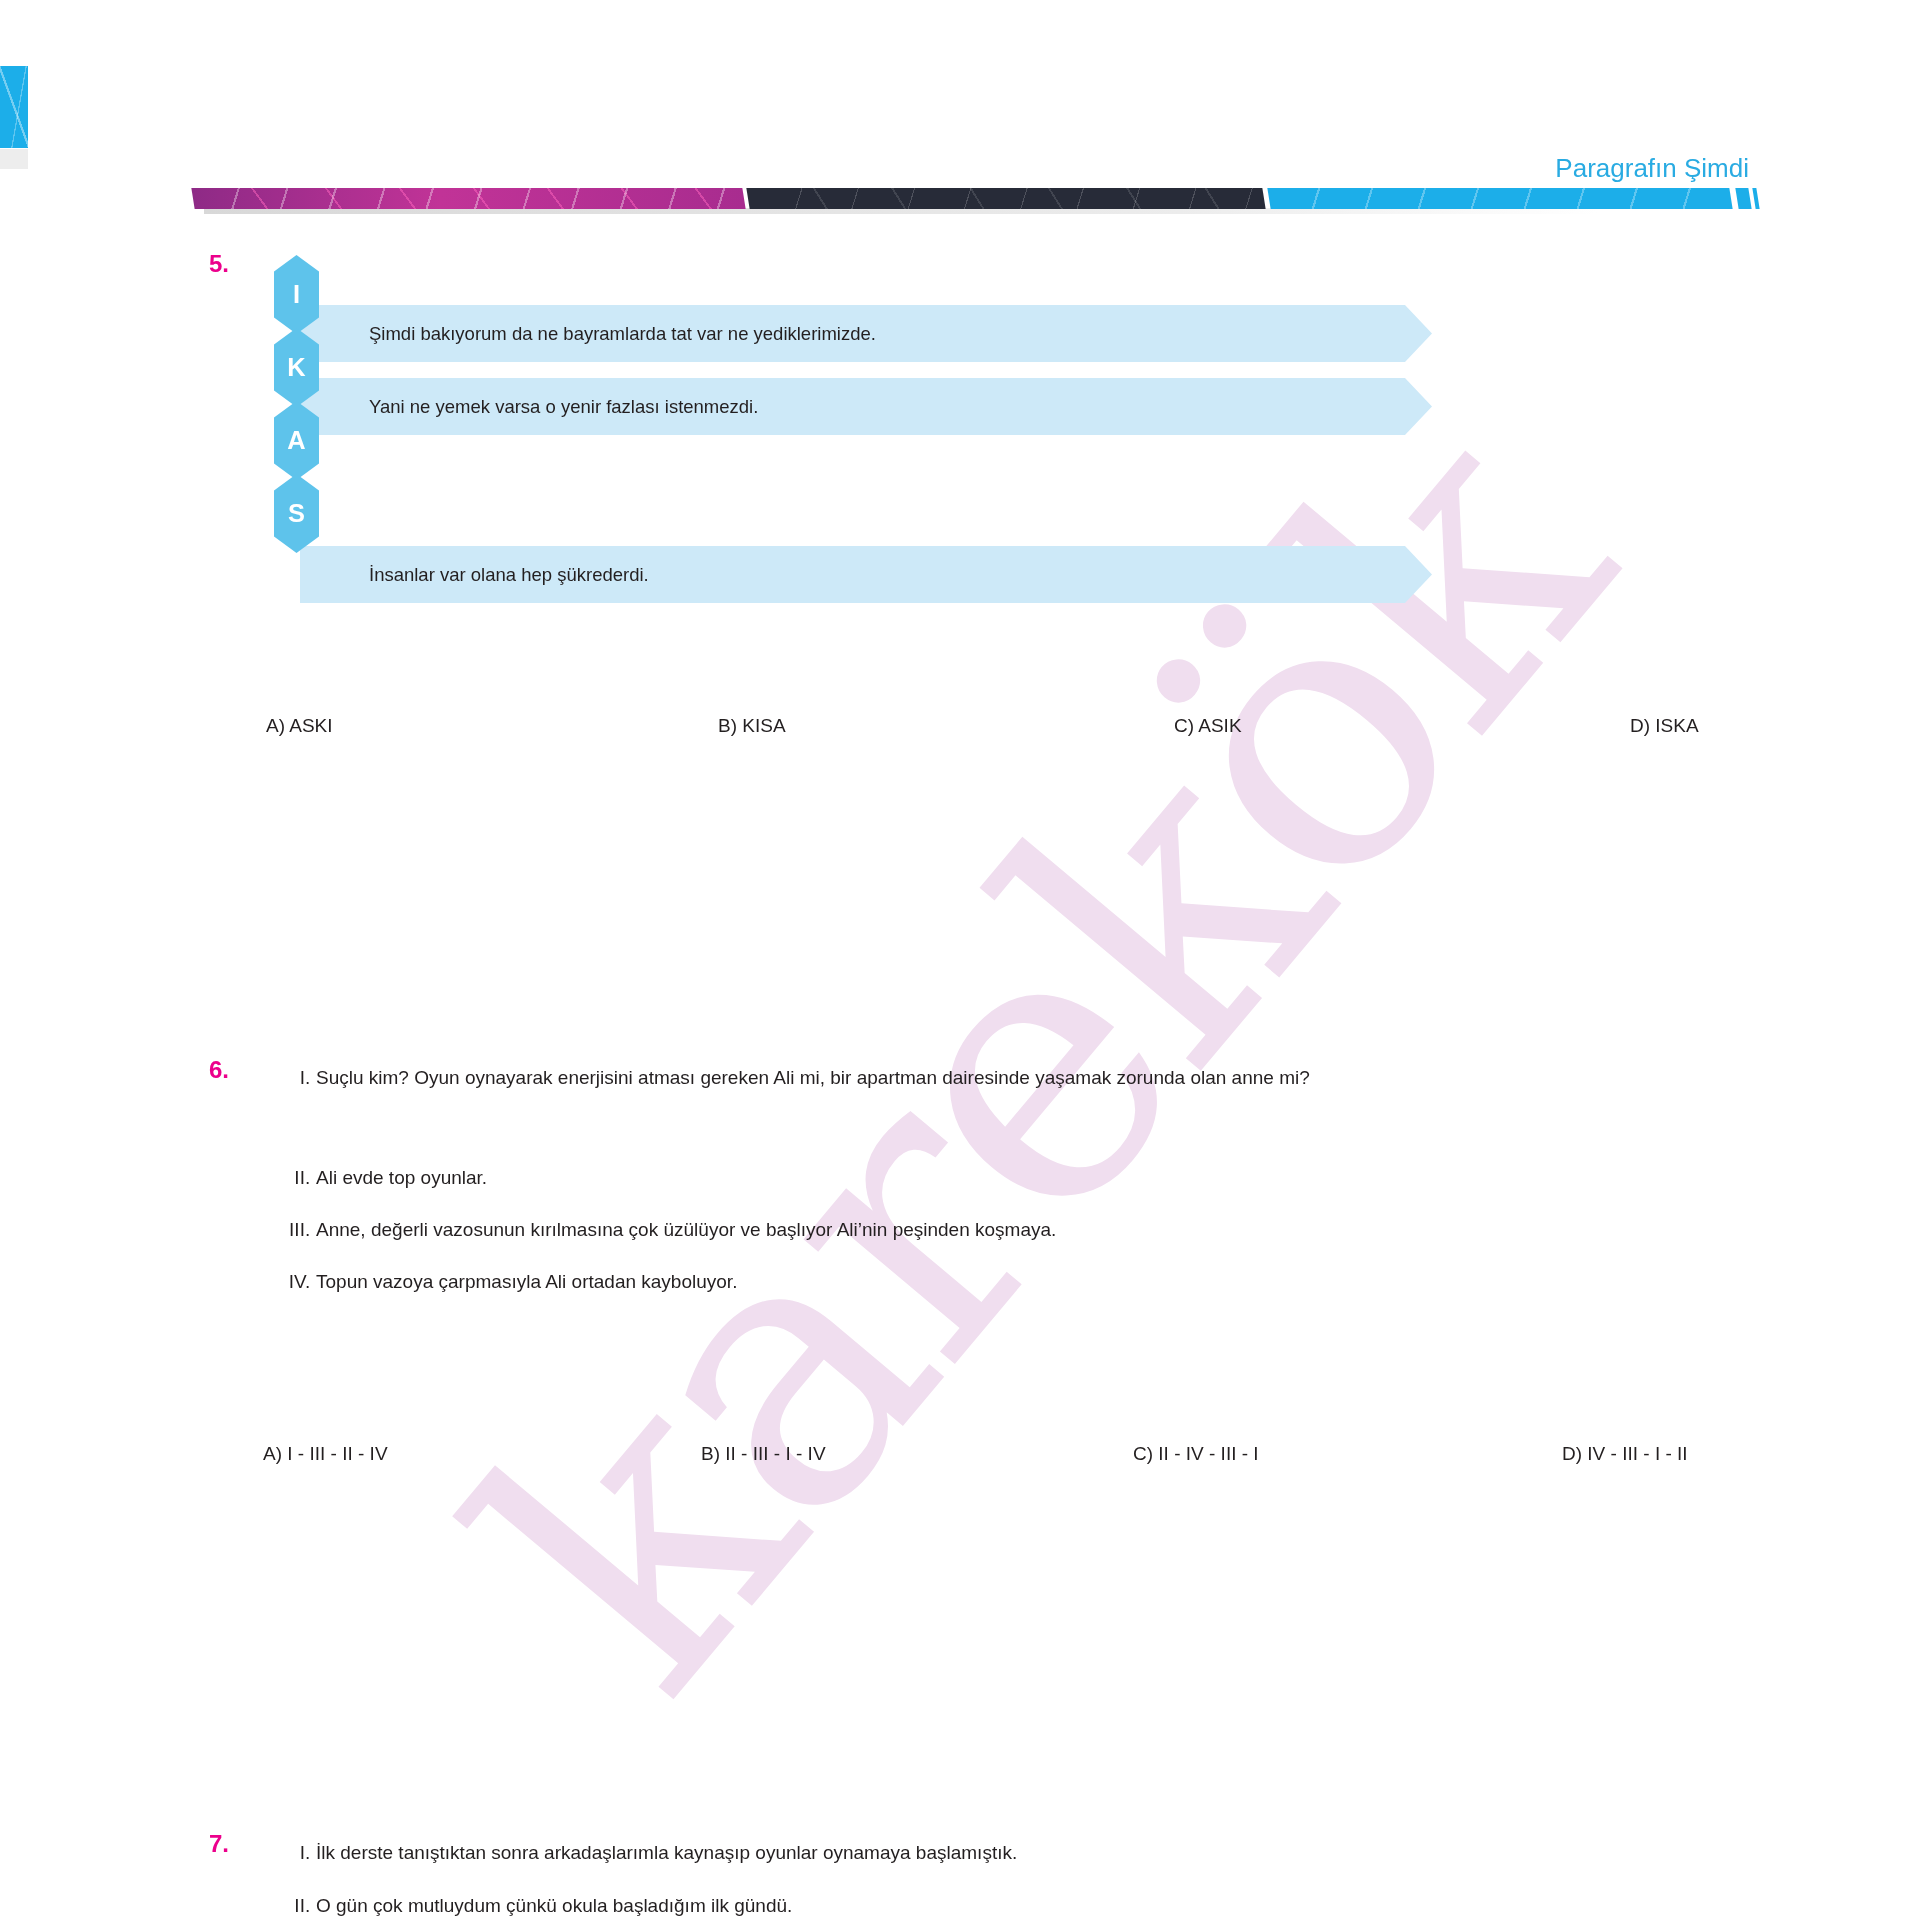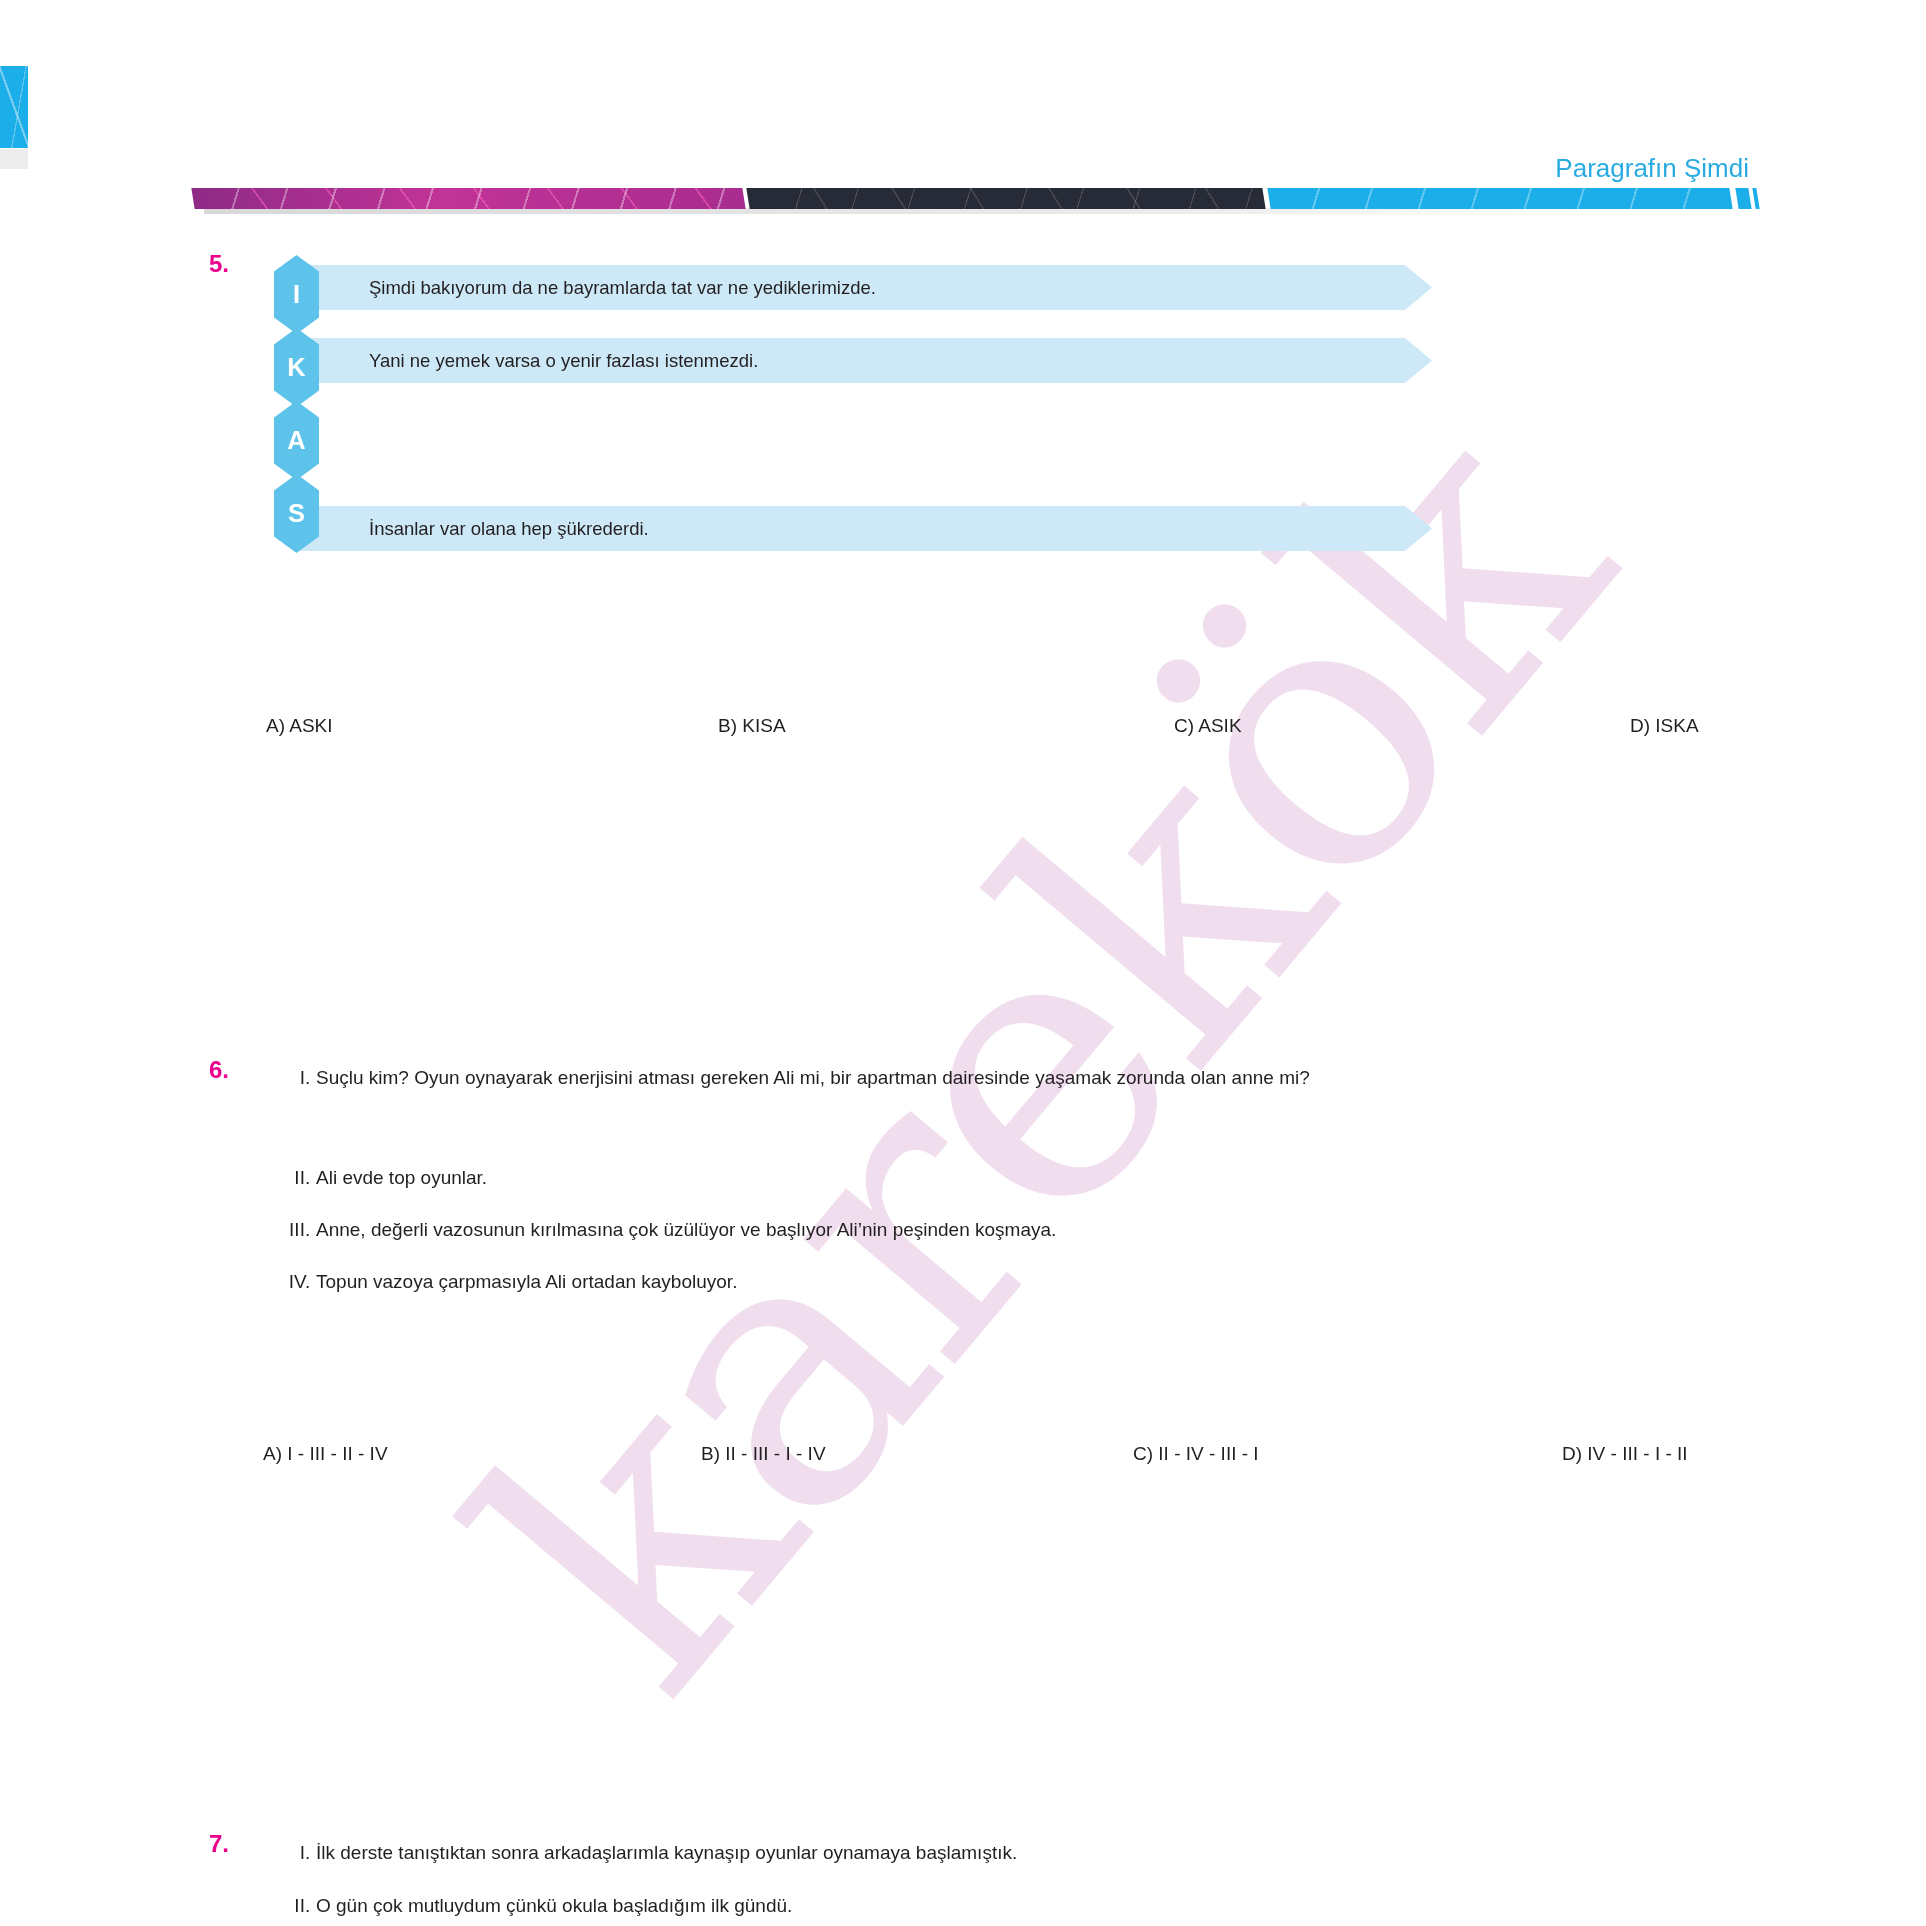--- a/index.html
+++ b/index.html
@@ -37,24 +37,24 @@
                        linear-gradient(#1CAEE9,#1CAEE9);}
   .seg-sliver1{left:1544px;width:13px;background:#1CAEE9;}
   .seg-sliver2{left:1561px;width:3.9px;background:#1CAEE9;}
   .strip-shadow{position:absolute;top:208px;left:204px;width:1395px;height:6.2px;z-index:1;
       background:linear-gradient(to right,#D8D8D8,#ECECEC 70%,rgba(255,255,255,0));}
 
   
   .qnum{position:absolute;left:209px;font-size:24px;font-weight:bold;color:#EC008C;z-index:2;}
 
   
-  .cardbar{position:absolute;left:300px;width:1132px;height:45px;background:#CDE9F8;
+  .cardbar{position:absolute;left:300px;width:1132px;height:57px;background:#CDE9F8;
       clip-path:polygon(0 0,calc(100% - 27px) 0,100% 50%,calc(100% - 27px) 100%,0 100%);
       display:flex;align-items:center;padding-left:69px;box-sizing:border-box;
-      font-size:18.5px;z-index:2;}
+      font-size:18.5px;z-index:2;margin-top:40px;}
   .hex{position:absolute;left:274px;width:45px;height:79px;background:#5EC3EB;
       clip-path:polygon(50% 0,100% 21%,100% 79%,50% 100%,0 79%,0 21%);
       display:flex;align-items:center;justify-content:center;
       color:#fff;font-size:25.4px;font-weight:bold;z-index:3;}
 
   
   .stem{position:absolute;left:266px;width:1493px;font-weight:bold;font-size:19px;
         line-height:44px;text-align:justify;z-index:2;}
   .item{position:absolute;left:216px;width:1545px;display:flex;font-size:19px;line-height:44px;z-index:2;}
   .rn{flex:0 0 100px;text-align:right;padding-right:5.8px;box-sizing:border-box;}

